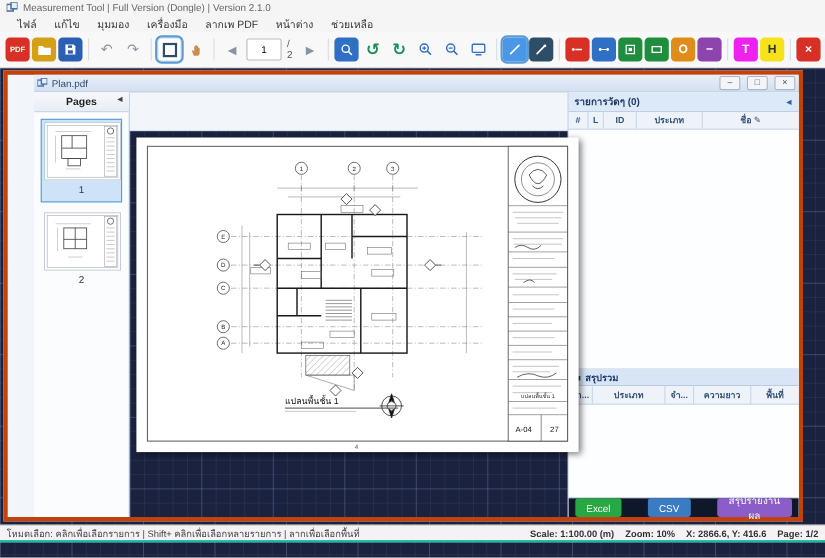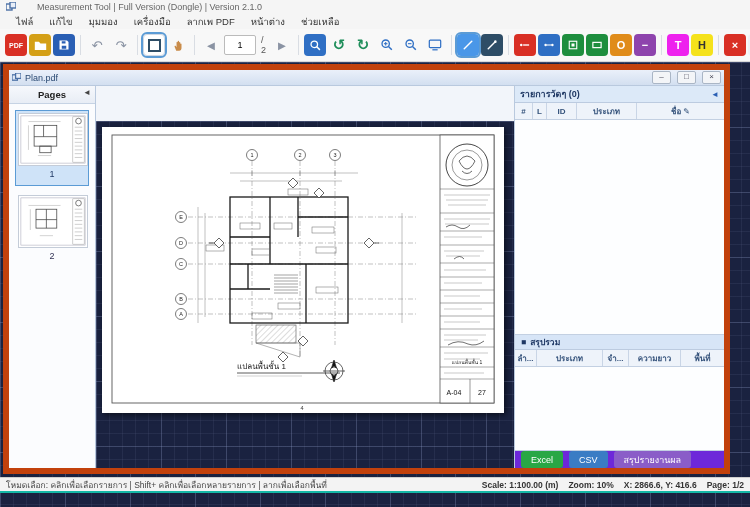--- a/index.html
+++ b/index.html
@@ -1,21 +1,21 @@
 <!DOCTYPE html>
 <html><head>
 <meta charset="utf-8">
 <style>
   html,body{margin:0;padding:0;}
   body{font-family:"Liberation Sans","DejaVu Sans",sans-serif;background:#888;}
   .app{position:relative;width:750px;height:507px;background:#f0f0f0;overflow:hidden;
        font-family:"Liberation Sans","DejaVu Sans",sans-serif;}
   
   .titlebar{position:absolute;left:0;top:0;width:750px;height:14px;background:#f5f5f5;
-    display:flex;align-items:center;padding-left:6px;box-sizing:border-box;color:#666;font-size:9px;gap:21px;}
+    display:flex;align-items:center;padding-left:6px;box-sizing:border-box;color:#666;font-size:9px;gap:5px;}
   .menubar{position:absolute;left:0;top:14px;width:750px;height:15px;background:#f5f5f5;
     display:flex;align-items:center;padding-left:8px;box-sizing:border-box;color:#333;font-size:9.5px;}
   .menu-item{padding:0 8px;cursor:default;}
   
   .toolbar{position:absolute;left:0;top:29px;width:750px;height:33px;background:#f8f8f8;
     border-bottom:1px solid #d8d8d8;display:flex;align-items:center;padding-left:5px;box-sizing:border-box;gap:2px;}
   .tb{width:22px;height:22px;border-radius:4px;display:flex;align-items:center;justify-content:center;
       font-size:11px;flex:0 0 auto;box-sizing:border-box;}
   .tb.plain{background:transparent;color:#8a93a3;font-size:13px;}
   .tb.colored{color:#fff;font-weight:bold;}
@@ -44,21 +44,21 @@
   .mdi{position:absolute;left:0;top:62px;width:750px;height:445px;}
   .grid-bg{background-color:#1a2240;
     background-image:
       linear-gradient(rgba(150,165,210,.22) 1px,transparent 1px),
       linear-gradient(90deg,rgba(150,165,210,.22) 1px,transparent 1px),
       linear-gradient(rgba(150,165,210,.09) 1px,transparent 1px),
       linear-gradient(90deg,rgba(150,165,210,.09) 1px,transparent 1px);
     background-size:65px 65px,65px 65px,13px 13px,13px 13px;}
   .mdi-bg{position:absolute;left:0;top:0;width:100%;height:100%;}
   .childwin{position:absolute;left:3px;top:2px;width:727px;height:410px;background:#f2f5fa;
-    border:6px solid #c2410c;box-sizing:border-box;display:flex;flex-direction:column;}
+    border:4px solid #c2410c;box-sizing:border-box;display:flex;flex-direction:column;padding-left:24px;}
   .child-titlebar{height:15px;background:linear-gradient(#eaf0fa,#d3dff0);border-bottom:1px solid #b9c9de;
     display:flex;align-items:center;padding:0 3px;font-size:9px;color:#2b4a73;gap:4px;flex:0 0 auto;}
   .child-title{flex:1;}
   .win-btn{width:17px;height:11px;background:#f3f5f8;border:1px solid #aab6c6;border-radius:2px;
     font-size:8px;line-height:9px;text-align:center;color:#445;margin-left:2px;}
   .child-body{flex:1;display:flex;min-height:0;}
   
   .pages-panel{width:86px;background:#fbfcfe;border-right:1px solid #b9c9de;display:flex;flex-direction:column;flex:0 0 auto;}
   .pages-header{height:17px;background:linear-gradient(#f6f8fc,#e8edf5);border-bottom:1px solid #c6d3e4;
     display:flex;align-items:center;justify-content:center;font-size:9.5px;font-weight:bold;color:#222;position:relative;}
@@ -81,21 +81,21 @@
   .cols{display:flex;background:#eef3fa;border-bottom:1px solid #c3d0e2;height:16px;align-items:center;
     font-size:8px;color:#33517a;font-weight:bold;}
   .cols>div{border-right:1px solid #c9d5e6;height:100%;display:flex;align-items:center;justify-content:center;box-sizing:border-box;gap:2px;}
   .m0{width:18px;} .m1{width:14px;} .m2{width:30px;} .m3{width:60px;} .m4{flex:1;border-right:none !important;}
   .s0{width:22px;} .s1{width:66px;} .s2{width:26px;text-align:right;} .s3{width:52px;} .s4{flex:1;border-right:none !important;}
   .list-area{background:#fdfeff;border-bottom:1px solid #c3d0e2;}
   .measure-list{height:221px;}
   .sum-header{height:15px;background:#d7e5f7;border-bottom:1px solid #bccbe0;display:flex;align-items:center;
     padding:0 6px;font-size:8.5px;font-weight:bold;color:#1f3864;gap:4px;}
   .sum-list{height:86px;}
-  .btn-row{flex:1;display:flex;align-items:center;padding:0 6px;gap:6px;background:#6d28d9;}
+  .btn-row{flex:1;display:flex;align-items:center;padding:0 6px;gap:24px;background:#0f172a;}
   .btn{height:17px;border:none;border-radius:3px;color:#fff;font-size:9px;padding:0 10px;
     font-family:"Liberation Sans","DejaVu Sans",sans-serif;display:flex;align-items:center;}
   .btn-excel{background:#28a745;}
   .btn-csv{background:#3a7cc4;}
   .btn-report{background:#8a5dc8;}
   
   .statusbar{position:absolute;left:0;top:415px;width:750px;height:16px;background:#f3f3f3;
     border-top:1px solid #cfcfcf;border-bottom:2px solid #14b8a6;display:flex;align-items:center;
     padding:0 6px;box-sizing:border-box;font-size:8.5px;color:#444;}
   .statusbar .left{flex:1;white-space:nowrap;overflow:hidden;}

